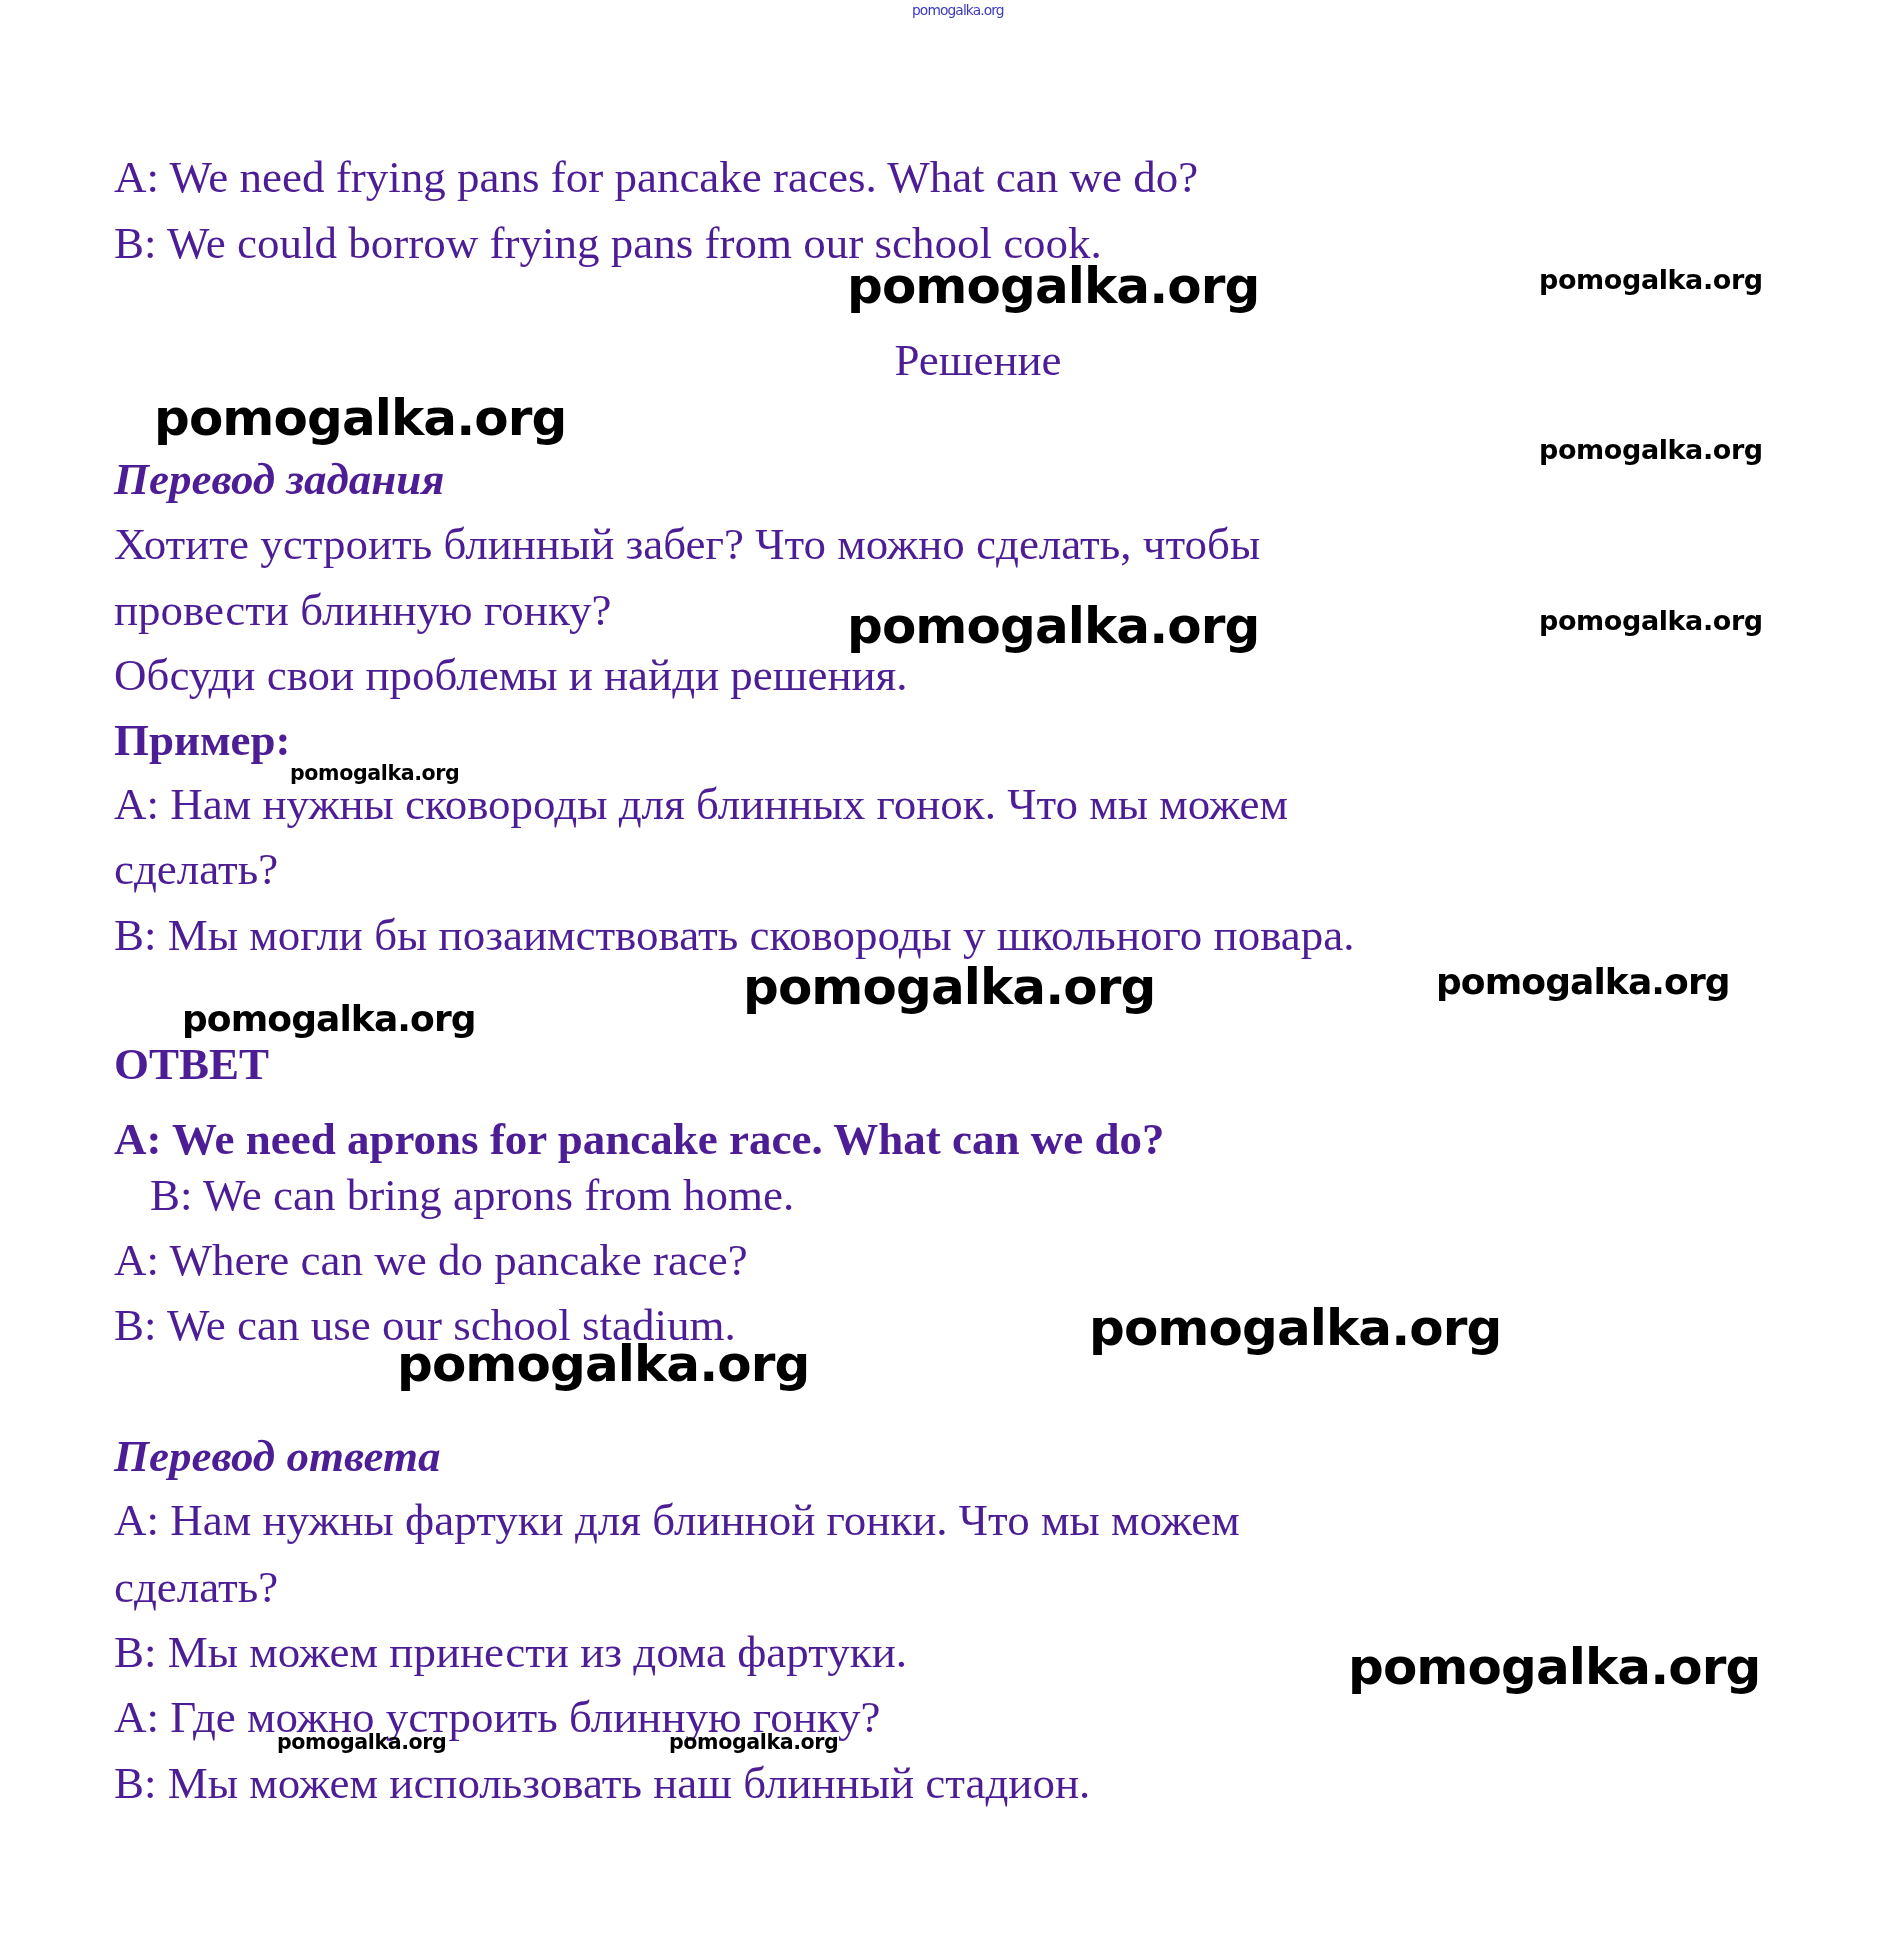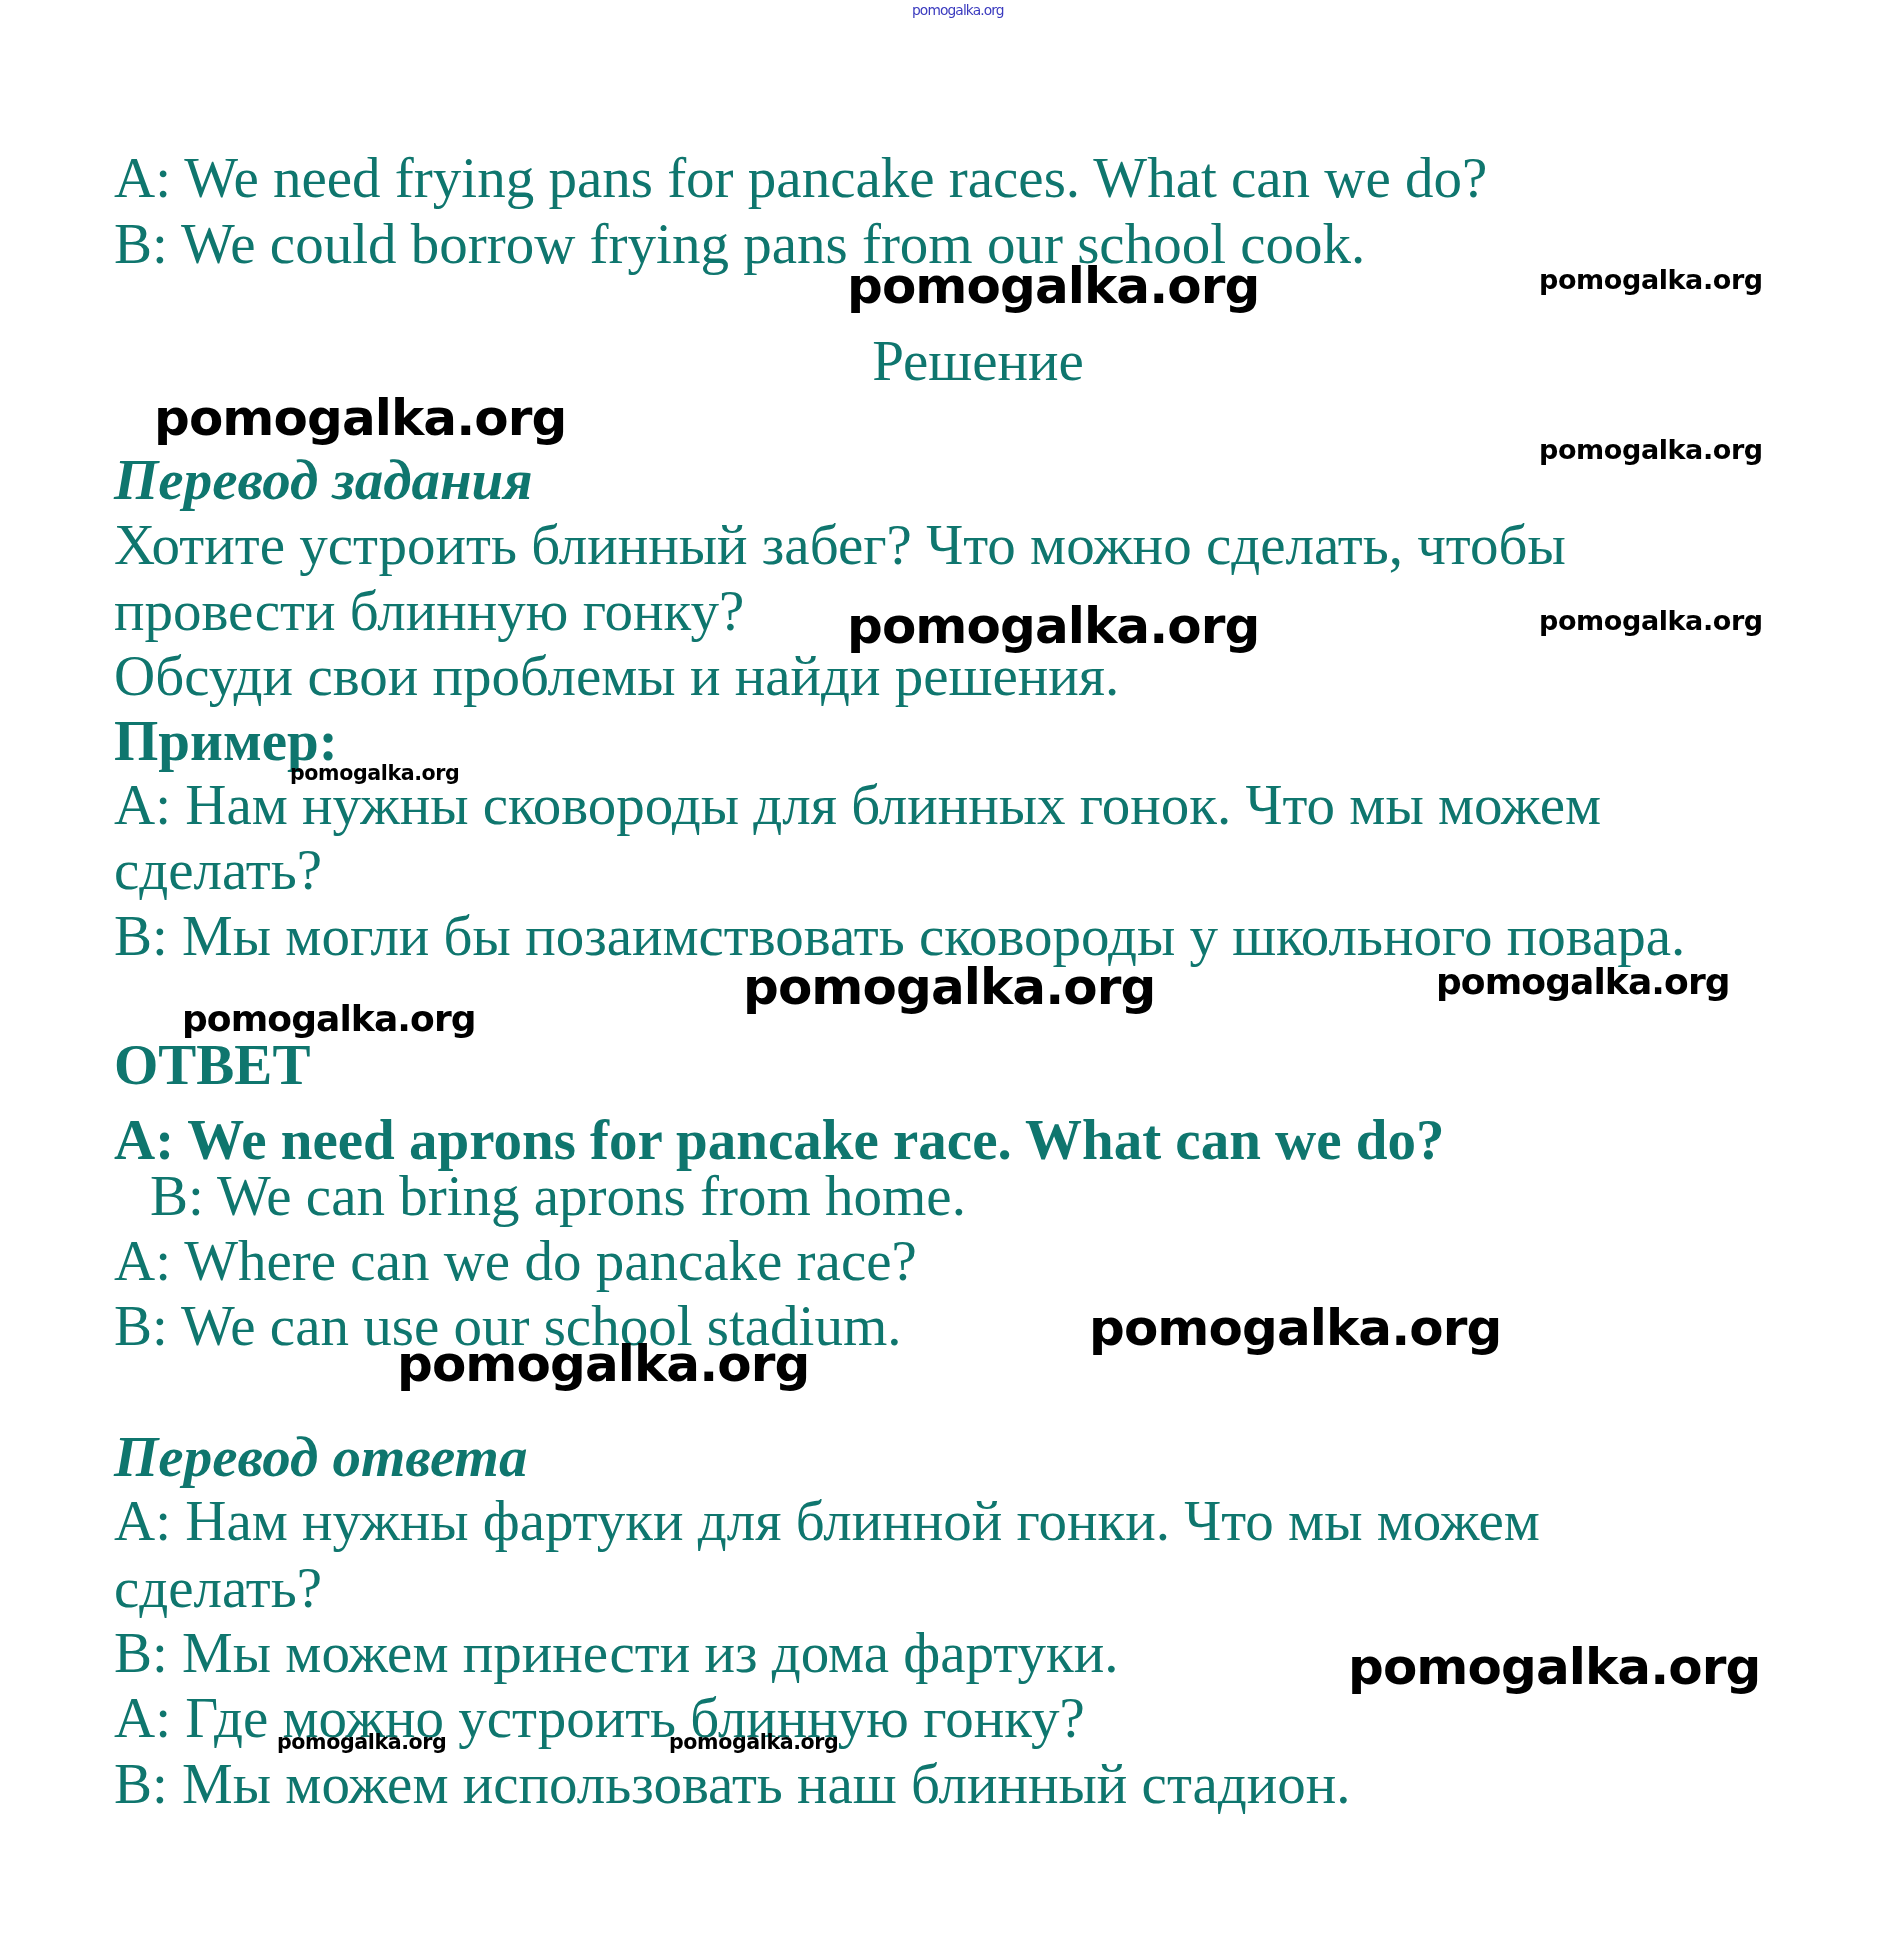--- a/index.html
+++ b/index.html
@@ -1,20 +1,20 @@
 <!DOCTYPE html>
 <html style="font-size:13.8px"><head>
 <meta charset="utf-8">
 <style>
   html, body { margin: 0; padding: 0; background: #ffffff; }
   body { width: 1898px; height: 1941px; position: relative; overflow: hidden; }
   .line {
     position: absolute; left: 114px; white-space: nowrap;
-    font-family: "Liberation Serif", serif; font-size: 57px; line-height: 65px;
-    color: #0f766e;
+    font-family: "Liberation Serif", serif; font-size: 45px; line-height: 65px;
+    color: #4c1d95;
   }
   .italic-bold { font-style: italic; font-weight: bold; text-align: center; }
   .bold { font-weight: bold; }
   .center { left: 16px; width: 1898px; text-align: center; padding-left: 26px; box-sizing: border-box; }
   .wm {
     position: absolute; white-space: nowrap; color: #000;
     font-family: "DejaVu Sans", sans-serif; font-weight: bold; letter-spacing: -0.9px;
   }
   .wm-lg { font-size: 50px; line-height: 57px; }
   .wm-md { font-size: 36px; line-height: 41px; }

